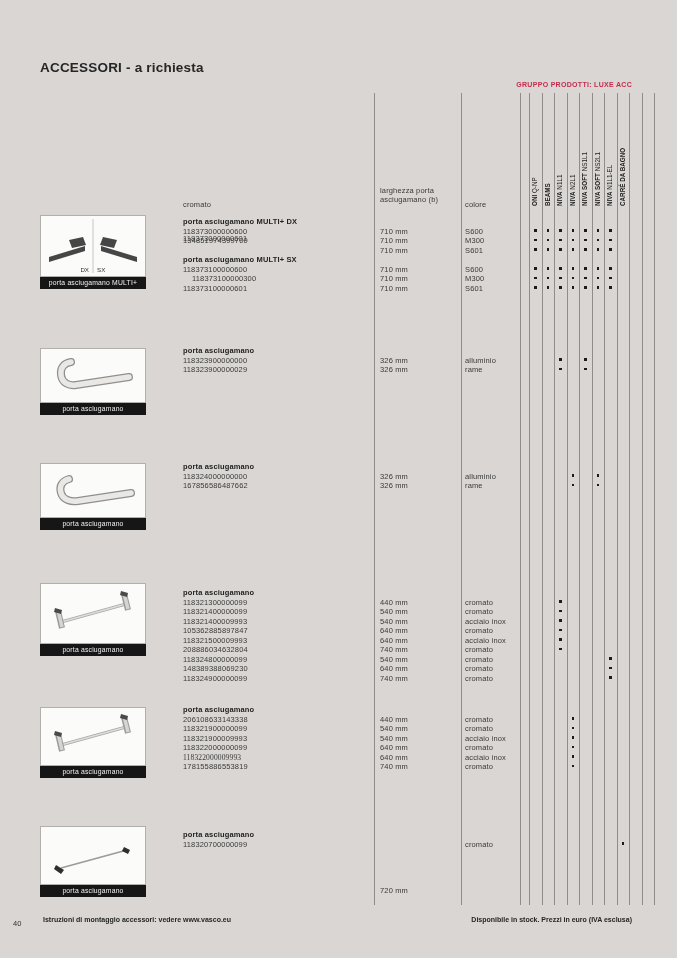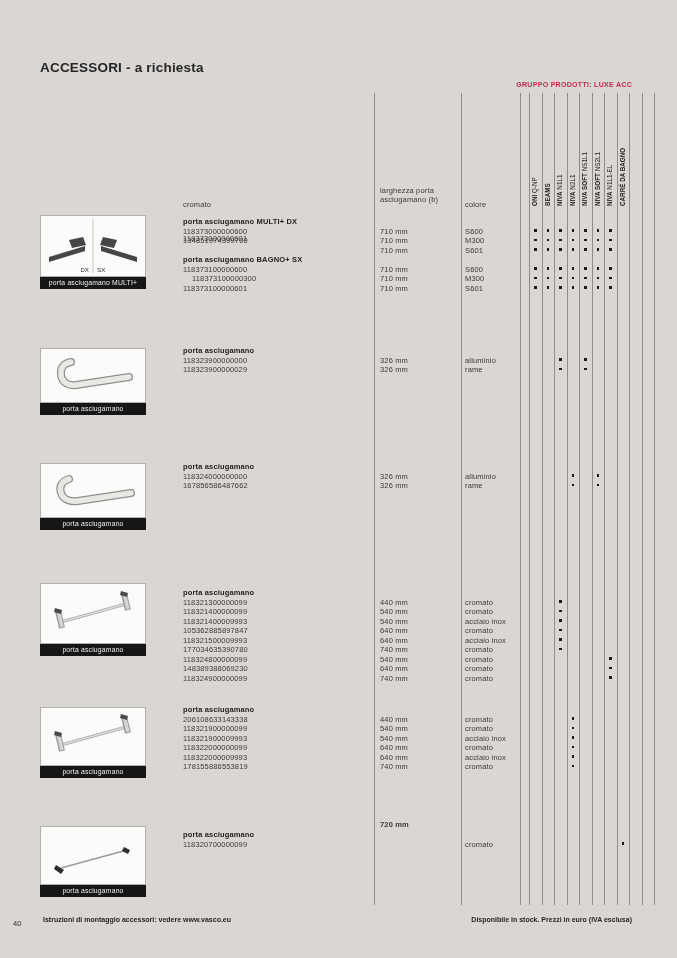--- a/index.html
+++ b/index.html
@@ -102,21 +102,21 @@
       <div class="txt" style="left: 183px; top: 234px;">118373000000601</div>
       <div class="txt" style="left: 380px; top: 245.5px;">710 mm</div>
       <div class="txt" style="left: 465px; top: 245.5px;">S601</div>
       <div class="dot" style="left: 534px; top: 248px;"></div>
       <div class="dot" style="left: 546.5px; top: 248px;"></div>
       <div class="dot" style="left: 559px; top: 248px;"></div>
       <div class="dot" style="left: 571.5px; top: 248px;"></div>
       <div class="dot" style="left: 584px; top: 248px;"></div>
       <div class="dot" style="left: 596.5px; top: 248px;"></div>
       <div class="dot" style="left: 609px; top: 248px;"></div>
-      <div class="txt bold" style="left: 183px; top: 255px;">porta asciugamano BAGNO+ SX</div>
+      <div class="txt bold" style="left: 183px; top: 255px;">porta asciugamano MULTI+ SX</div>
       <div class="txt" style="left: 183px; top: 264.5px;">118373100000600</div>
       <div class="txt" style="left: 380px; top: 264.5px;">710 mm</div>
       <div class="txt" style="left: 465px; top: 264.5px;">S600</div>
       <div class="dot" style="left: 534px; top: 267px;"></div>
       <div class="dot" style="left: 546.5px; top: 267px;"></div>
       <div class="dot" style="left: 559px; top: 267px;"></div>
       <div class="dot" style="left: 571.5px; top: 267px;"></div>
       <div class="dot" style="left: 584px; top: 267px;"></div>
       <div class="dot" style="left: 596.5px; top: 267px;"></div>
       <div class="dot" style="left: 609px; top: 267px;"></div>
@@ -203,21 +203,21 @@
       <div class="txt" style="left: 465px; top: 616.5px;">acciaio inox</div>
       <div class="dot" style="left: 559px; top: 619px;"></div>
       <div class="txt" style="left: 183px; top: 626px;">105362885897847</div>
       <div class="txt" style="left: 380px; top: 626px;">640 mm</div>
       <div class="txt" style="left: 465px; top: 626px;">cromato</div>
       <div class="dot" style="left: 559px; top: 628.5px;"></div>
       <div class="txt" style="left: 183px; top: 635.5px;">118321500009993</div>
       <div class="txt" style="left: 380px; top: 635.5px;">640 mm</div>
       <div class="txt" style="left: 465px; top: 635.5px;">acciaio inox</div>
       <div class="dot" style="left: 559px; top: 638px;"></div>
-      <div class="txt" style="left: 183px; top: 645px;">177034635390780</div>
+      <div class="txt" style="left: 183px; top: 645px;">208886034632804</div>
       <div class="txt" style="left: 380px; top: 645px;">740 mm</div>
       <div class="txt" style="left: 465px; top: 645px;">cromato</div>
       <div class="dot" style="left: 559px; top: 647.5px;"></div>
       <div class="txt" style="left: 183px; top: 654.5px;">118324800000099</div>
       <div class="txt" style="left: 380px; top: 654.5px;">540 mm</div>
       <div class="txt" style="left: 465px; top: 654.5px;">cromato</div>
       <div class="dot" style="left: 609px; top: 657px;"></div>
       <div class="txt" style="left: 183px; top: 664px;">148389388069230</div>
       <div class="txt" style="left: 380px; top: 664px;">640 mm</div>
       <div class="txt" style="left: 465px; top: 664px;">cromato</div>
@@ -249,39 +249,39 @@
       <div class="txt" style="left: 465px; top: 724px;">cromato</div>
       <div class="dot" style="left: 571.5px; top: 726.5px;"></div>
       <div class="txt" style="left: 183px; top: 733.5px;">118321900009993</div>
       <div class="txt" style="left: 380px; top: 733.5px;">540 mm</div>
       <div class="txt" style="left: 465px; top: 733.5px;">acciaio inox</div>
       <div class="dot" style="left: 571.5px; top: 736px;"></div>
       <div class="txt" style="left: 183px; top: 743px;">118322000000099</div>
       <div class="txt" style="left: 380px; top: 743px;">640 mm</div>
       <div class="txt" style="left: 465px; top: 743px;">cromato</div>
       <div class="dot" style="left: 571.5px; top: 745.5px;"></div>
-      <div class="txt" style="left: 183px; top: 752.5px;">118322000009993</div>
+      <div class="txt" style="left: 183px; top: 752.5px; font-family: Liberation Serif, serif;">118322000009993</div>
       <div class="txt" style="left: 380px; top: 752.5px;">640 mm</div>
       <div class="txt" style="left: 465px; top: 752.5px;">acciaio inox</div>
       <div class="dot" style="left: 571.5px; top: 755px;"></div>
       <div class="txt" style="left: 183px; top: 762px;">178155886553819</div>
       <div class="txt" style="left: 380px; top: 762px;">740 mm</div>
       <div class="txt" style="left: 465px; top: 762px;">cromato</div>
       <div class="dot" style="left: 571.5px; top: 764.5px;"></div>
       <div class="imgbox" style="left: 40px; top: 826px; width: 106px; height: 59px; display: flex; align-items: center; justify-content: center;">
         <svg width="104" height="57" viewBox="0 0 104 57">
     <line x1="20" y1="41" x2="86" y2="23" stroke="#9b9b9b" stroke-width="1.8"></line>
     <polygon points="15,38 23,43 20,47 13,42" fill="#2e2e2e"></polygon>
     <polygon points="83,20 89,23 87,27 81,24" fill="#2e2e2e"></polygon>
         </svg>
       </div>
       <div class="imgbar" style="left: 40px; top: 885px; width: 106px;">porta asciugamano</div>
       <div class="txt bold" style="left: 183px; top: 830px;">porta asciugamano</div>
       <div class="txt" style="left: 183px; top: 839.5px;">118320700000099</div>
-      <div class="txt" style="left: 380px; top: 820px; font-weight: bold;">720 mm</div>
+      <div class="txt" style="left: 380px; top: 886px;">720 mm</div>
       <div class="txt" style="left: 465px; top: 839.5px;">cromato</div>
       <div class="dot" style="left: 621.5px; top: 842px;"></div>
     </div>
 
   <div class="footer" style="left:43px">Istruzioni di montaggio accessori: vedere www.vasco.eu</div>
   <div class="footer" style="right:45px">Disponibile in stock. Prezzi in euro (IVA esclusa)</div>
   <div class="pagenum">40</div>
 </div>
 
 </body></html>

